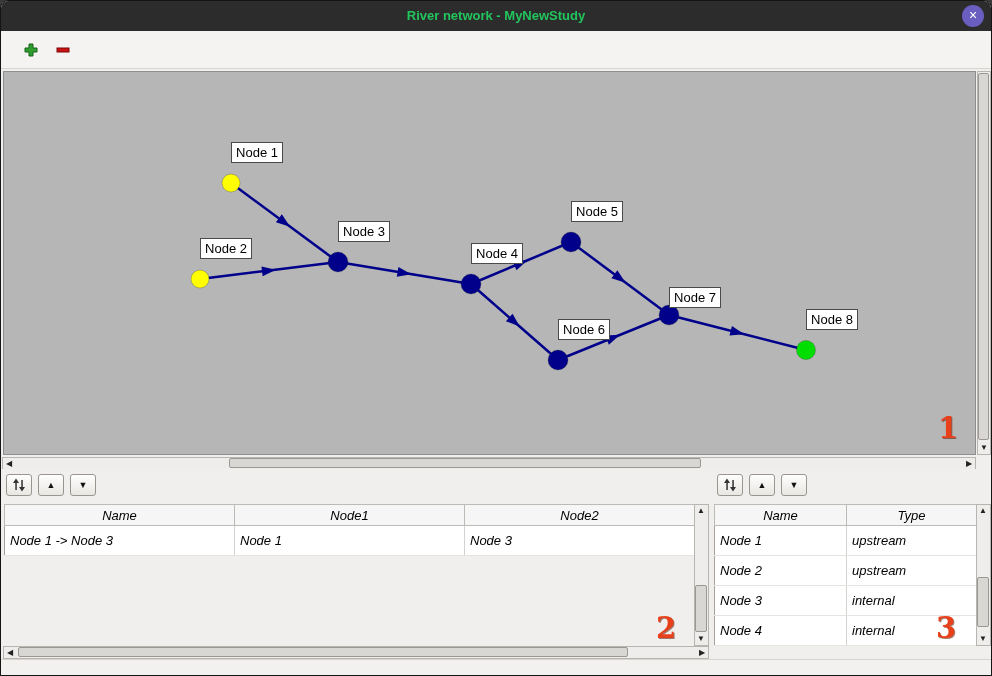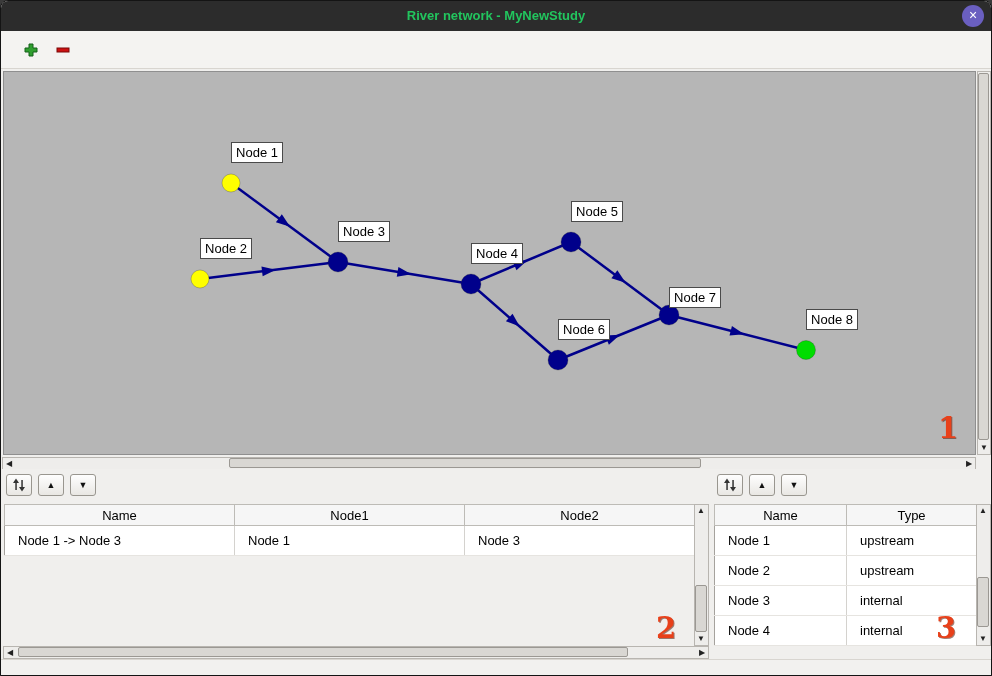--- a/index.html
+++ b/index.html
@@ -42,25 +42,25 @@
   .canvas-hscroll { left:1px; top:388px; width:974px; height:13px; }
 
   
   .panels { position:absolute; left:0; top:468px; width:992px; height:190px; background:#f0efed; }
   .panel-btn { position:absolute; top:5px; width:26px; height:22px;
                background:linear-gradient(#fefefe,#e9e7e3); border:1px solid #99968f;
                border-radius:3px; display:flex; align-items:center; justify-content:center;
                font-size:9px; color:#111; }
 
   table.data-table { position:absolute; top:35px; border-collapse:collapse; table-layout:fixed;
-                     background:#fff; border:1px solid #a5a29d; }
+                     background:#fff; border:1px solid #a5a29d;font-style:italic; }
   .data-table th { height:21px; background:#f6f6f6; border:1px solid #bdbbb6;
                    font-weight:normal; text-align:center; font-size:13px; }
   .data-table td { height:30px; border-right:1px solid #d4d2ce; border-bottom:1px solid #e6e4e0;
-                   padding-left:13px; font-size:13px; background:#fff; white-space:nowrap; overflow:hidden; }
+                   padding-left:5px; font-size:13px; background:#fff; white-space:nowrap; overflow:hidden; }
 
   #reaches-table { left:3px; width:690px; }
   #nodes-table  { left:713px; width:262px; }
 
   .left-vscroll  { left:693px; top:35px; width:15px; height:142px; }
   .left-hscroll  { left:2px;  top:177px; width:706px; height:13px; }
   .right-vscroll { left:975px; top:35px; width:15px; height:142px; }
 
   
   .statusbar { position:absolute; left:0; top:658px; width:100%; height:18px;

